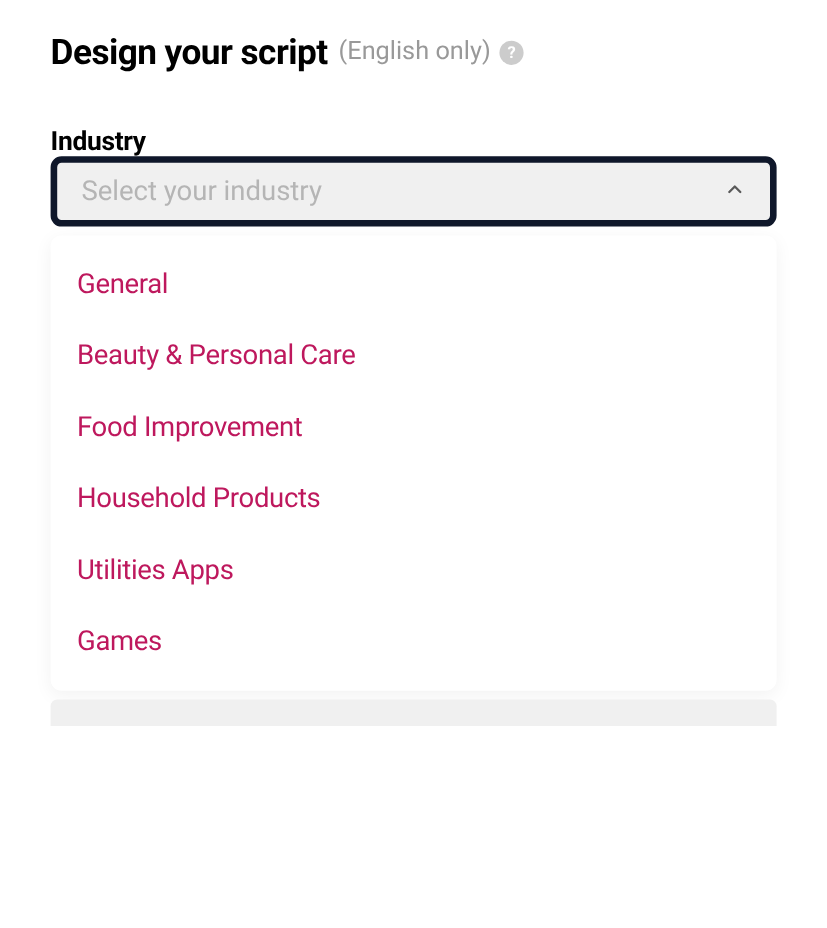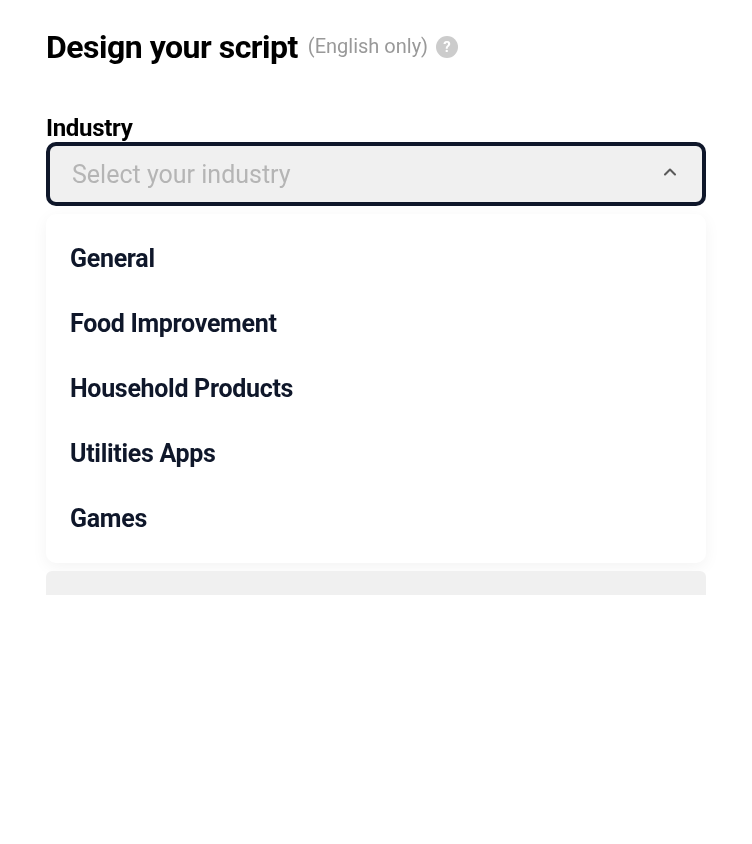--- a/index.html
+++ b/index.html
@@ -20,21 +20,21 @@
       gap: 10px;
       margin-bottom: 48px;
     }
     .title {
       font-size: 32px;
       font-weight: 700;
       color: #000000;
       letter-spacing: -0.5px;
     }
     .subtitle {
-      font-size: 20px;
+      font-size: 23px;
       font-weight: 400;
       color: #999999;
     }
     .help-icon {
       display: inline-flex;
       align-items: center;
       justify-content: center;
       width: 22px;
       height: 22px;
       border-radius: 50%;
@@ -50,21 +50,21 @@
     .field-label {
       font-size: 24px;
       font-weight: 700;
       color: #000000;
       letter-spacing: -0.3px;
     }
     .select-box {
       width: 100%;
       height: 64px;
       background: #f0f0f0;
-      border: 4px solid #0f172a;
+      border: 6px solid #0f172a;
       border-radius: 10px;
       display: flex;
       align-items: center;
       justify-content: space-between;
       padding: 0 22px;
       cursor: pointer;
     }
     .select-placeholder {
       font-size: 25px;
       color: #b5b5b5;
@@ -76,22 +76,22 @@
     .dropdown {
       margin-top: 8px;
       background: #ffffff;
       border-radius: 10px;
       box-shadow: 0 4px 16px rgba(0,0,0,0.05);
       padding: 12px 0;
     }
     .dropdown-item {
       padding: 18px 24px;
       font-size: 25px;
-      font-weight: 700;
-      color: #0f172a;
+      font-weight: 400;
+      color: #be185d;
       cursor: pointer;
       letter-spacing: -0.3px;
     }
     .footer-bar {
       margin-top: 8px;
       height: 24px;
       background: #f0f0f0;
       border-radius: 6px 6px 0 0;
     }
   </style>
@@ -112,19 +112,20 @@
   <span class="select-placeholder">Select your industry</span>
   <span class="chevron">
     <svg width="20" height="20" viewBox="0 0 24 24" fill="none" stroke="currentColor" stroke-width="2.5" stroke-linecap="round" stroke-linejoin="round">
       <polyline points="18 15 12 9 6 15"></polyline>
     </svg>
   </span>
 </div>
 
 <div class="dropdown">
   <div class="dropdown-item">General</div>
+  <div class="dropdown-item">Beauty &amp; Personal Care</div>
   <div class="dropdown-item">Food Improvement</div>
   <div class="dropdown-item">Household Products</div>
   <div class="dropdown-item">Utilities Apps</div>
   <div class="dropdown-item">Games</div>
 </div>
 
 <div class="footer-bar"></div>
 
 </body></html>

